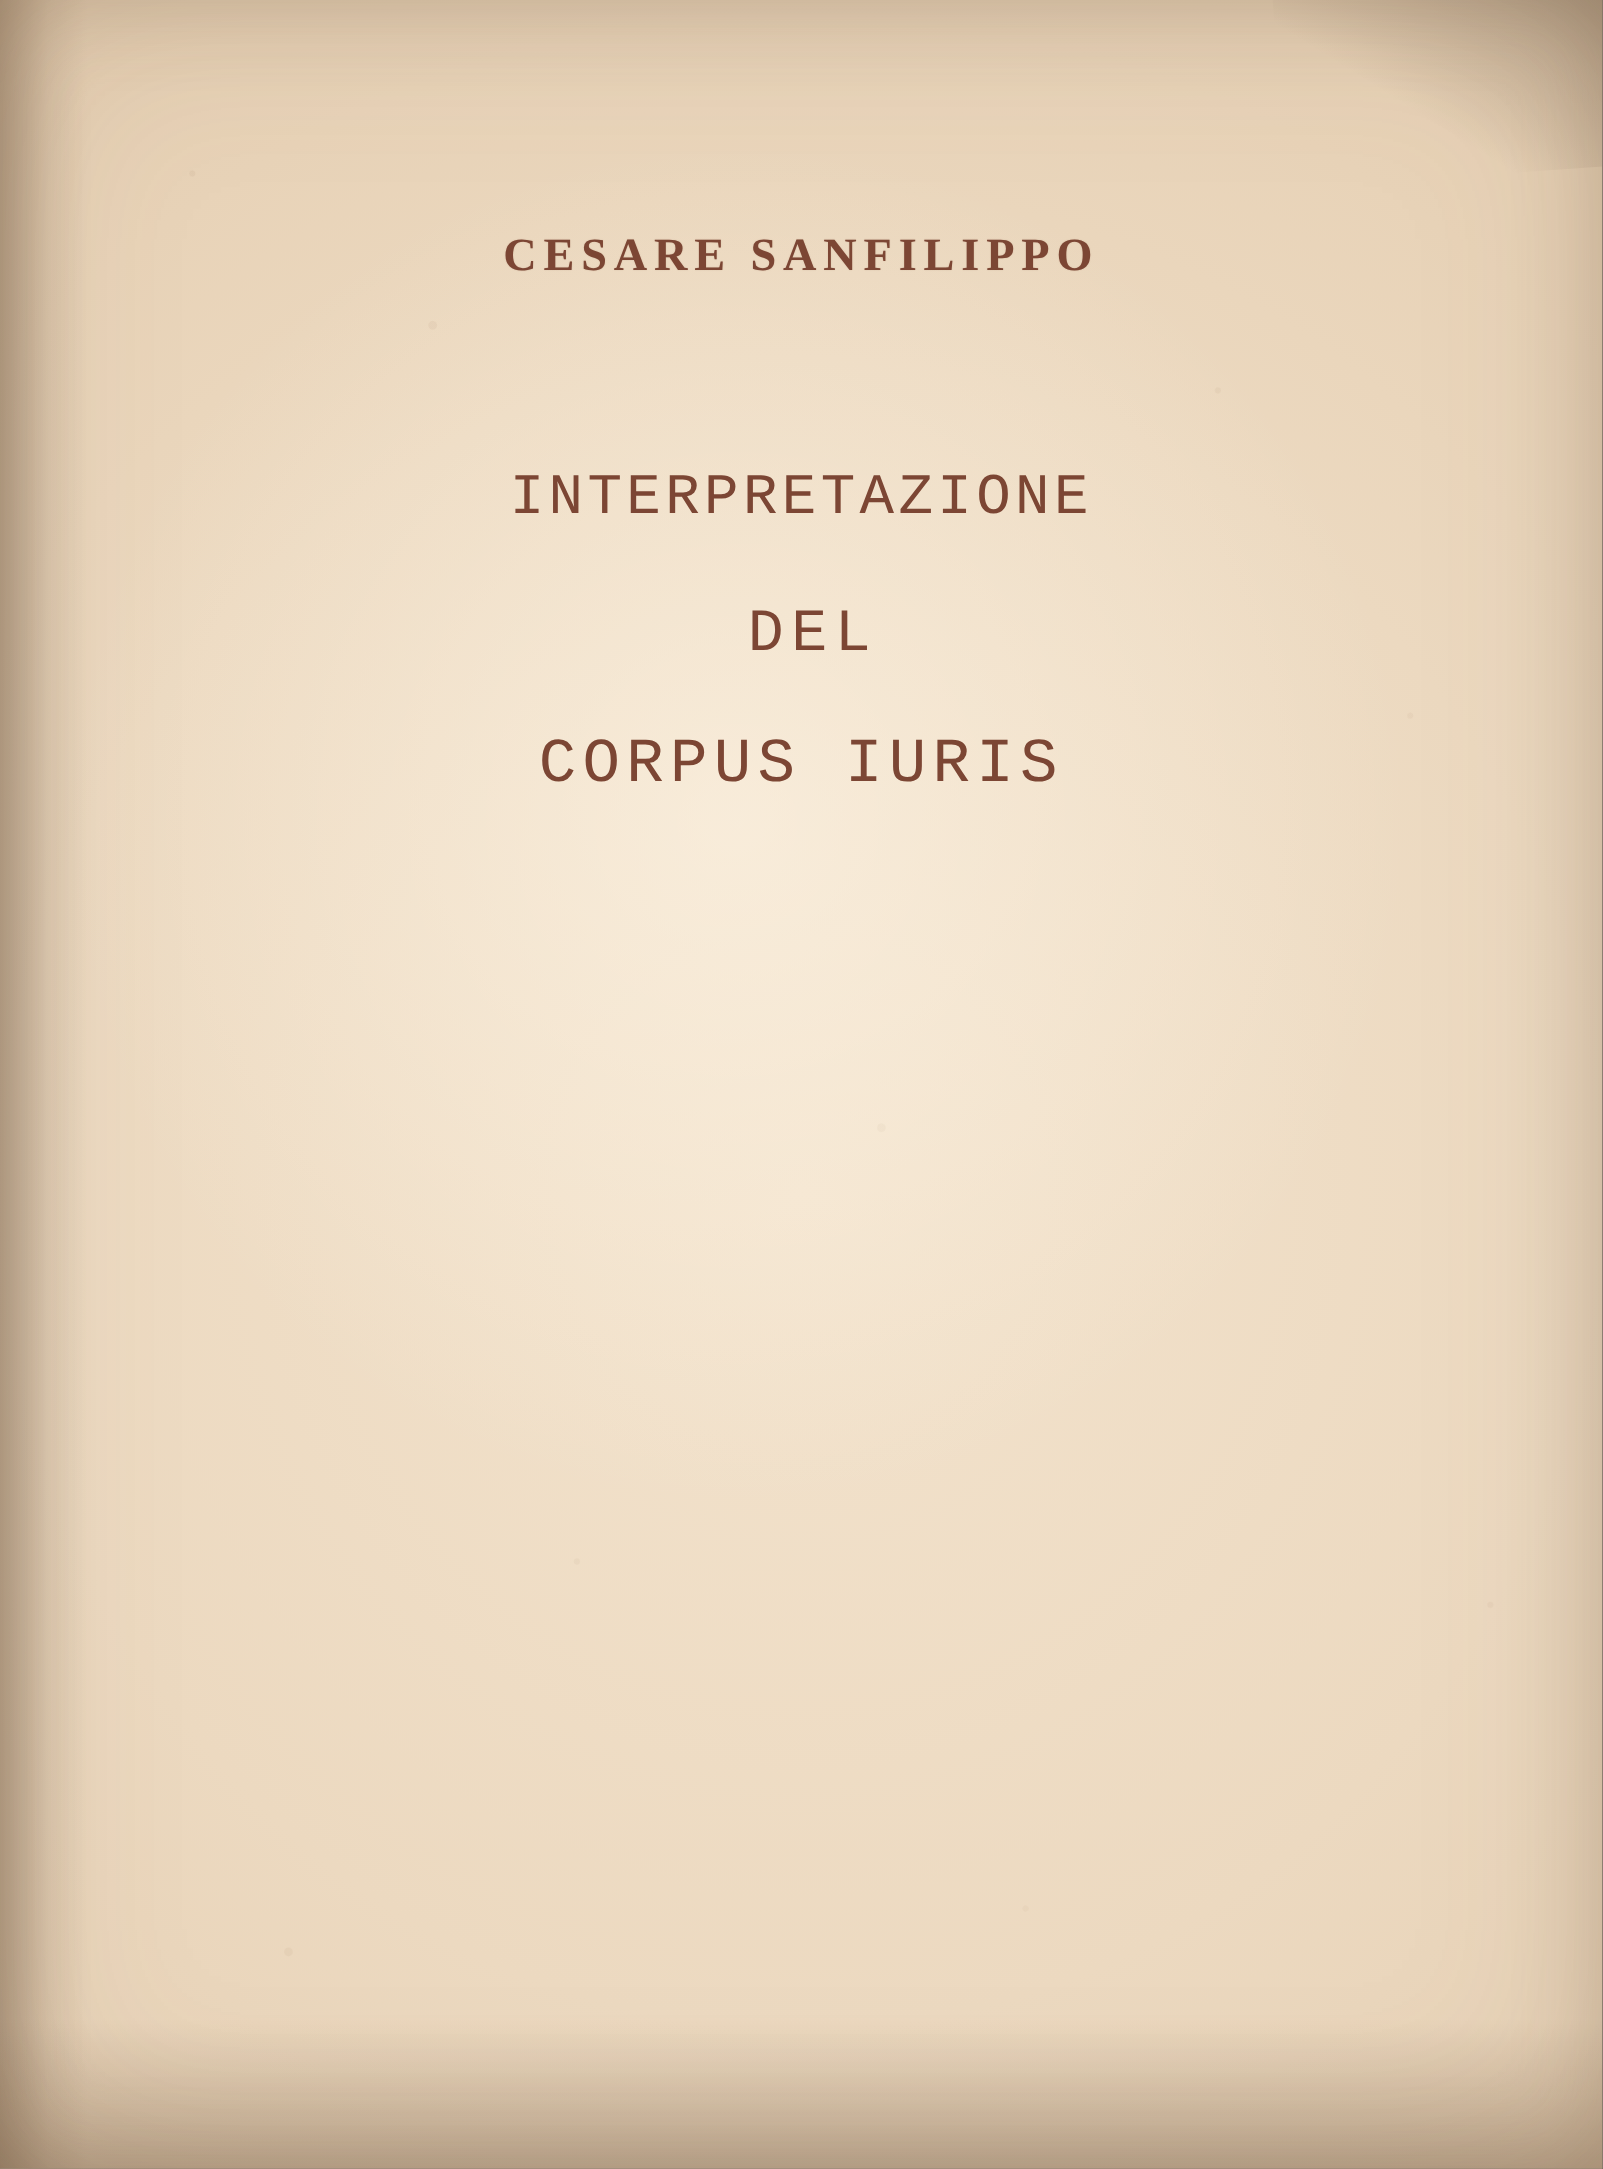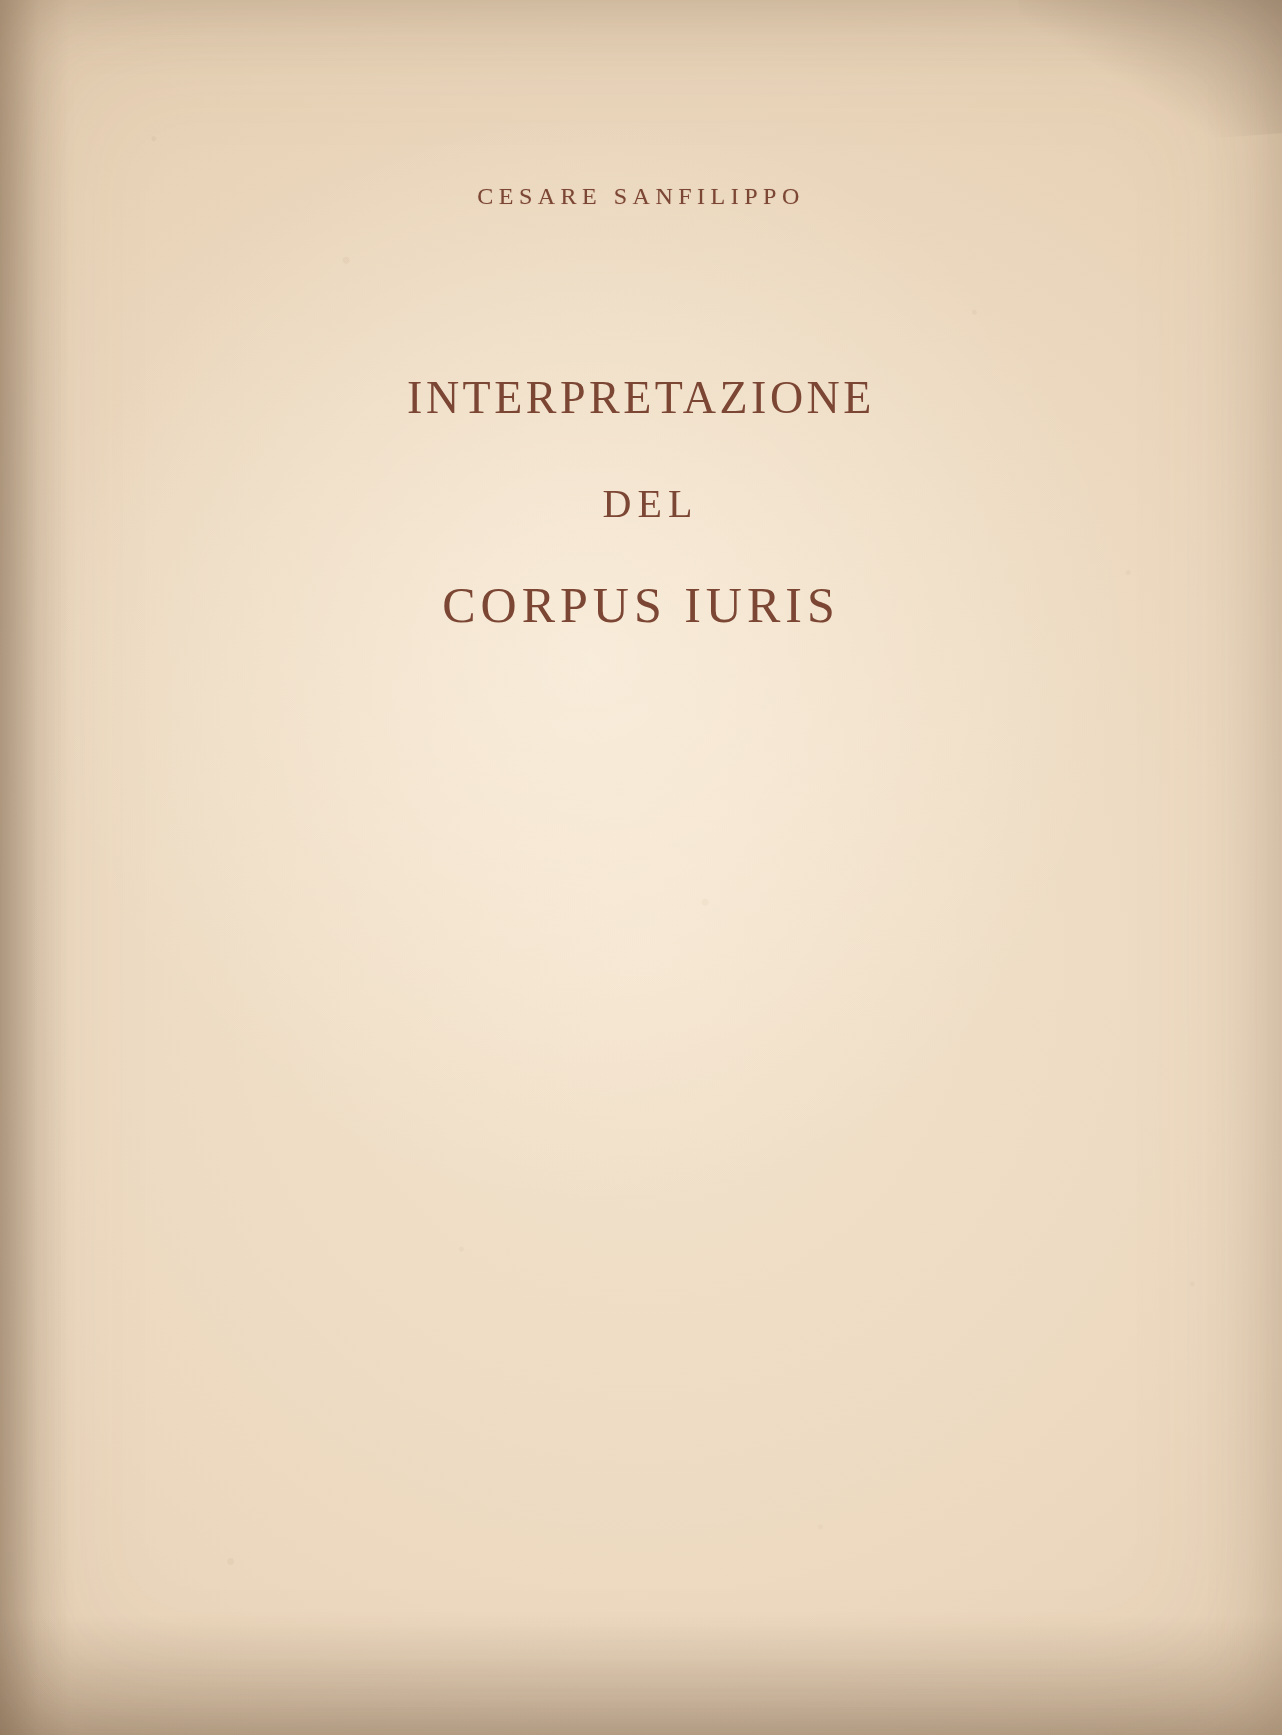--- a/index.html
+++ b/index.html
@@ -84,41 +84,42 @@
     position: absolute;
     inset: 0;
     text-align: center;
     color: #7a4b3a;
   }
 
   .author {
     position: absolute;
     top: 183px;
     left: 0; right: 0;
-    font-size: 24px;
+    font-size: 37px;
     letter-spacing: 5.5px;
     color: #7c4634;
     font-family: "Liberation Serif", serif;
     text-shadow: 0 0 1px rgba(124,70,52,0.25);
+    font-weight: bold;
   }
 
   .title-block {
     position: absolute;
     top: 375px;
-    left: 0; right: 0;
+    left: 0; right: 0; font-family: Liberation Mono, monospace;
   }
   .title-line-1 {
     font-size: 46px;
     letter-spacing: 3.5px;
     color: #7c4634;
     line-height: 1;
   }
   .title-line-2 {
     margin-top: 63px;
-    font-size: 40px;
+    font-size: 48px;
     letter-spacing: 6px;
     color: #7c4634;
     line-height: 1;
     margin-left: 19px;
   }
   .title-line-3 {
     margin-top: 56px;
     font-size: 50px;
     letter-spacing: 5px;
     color: #7c4634;

